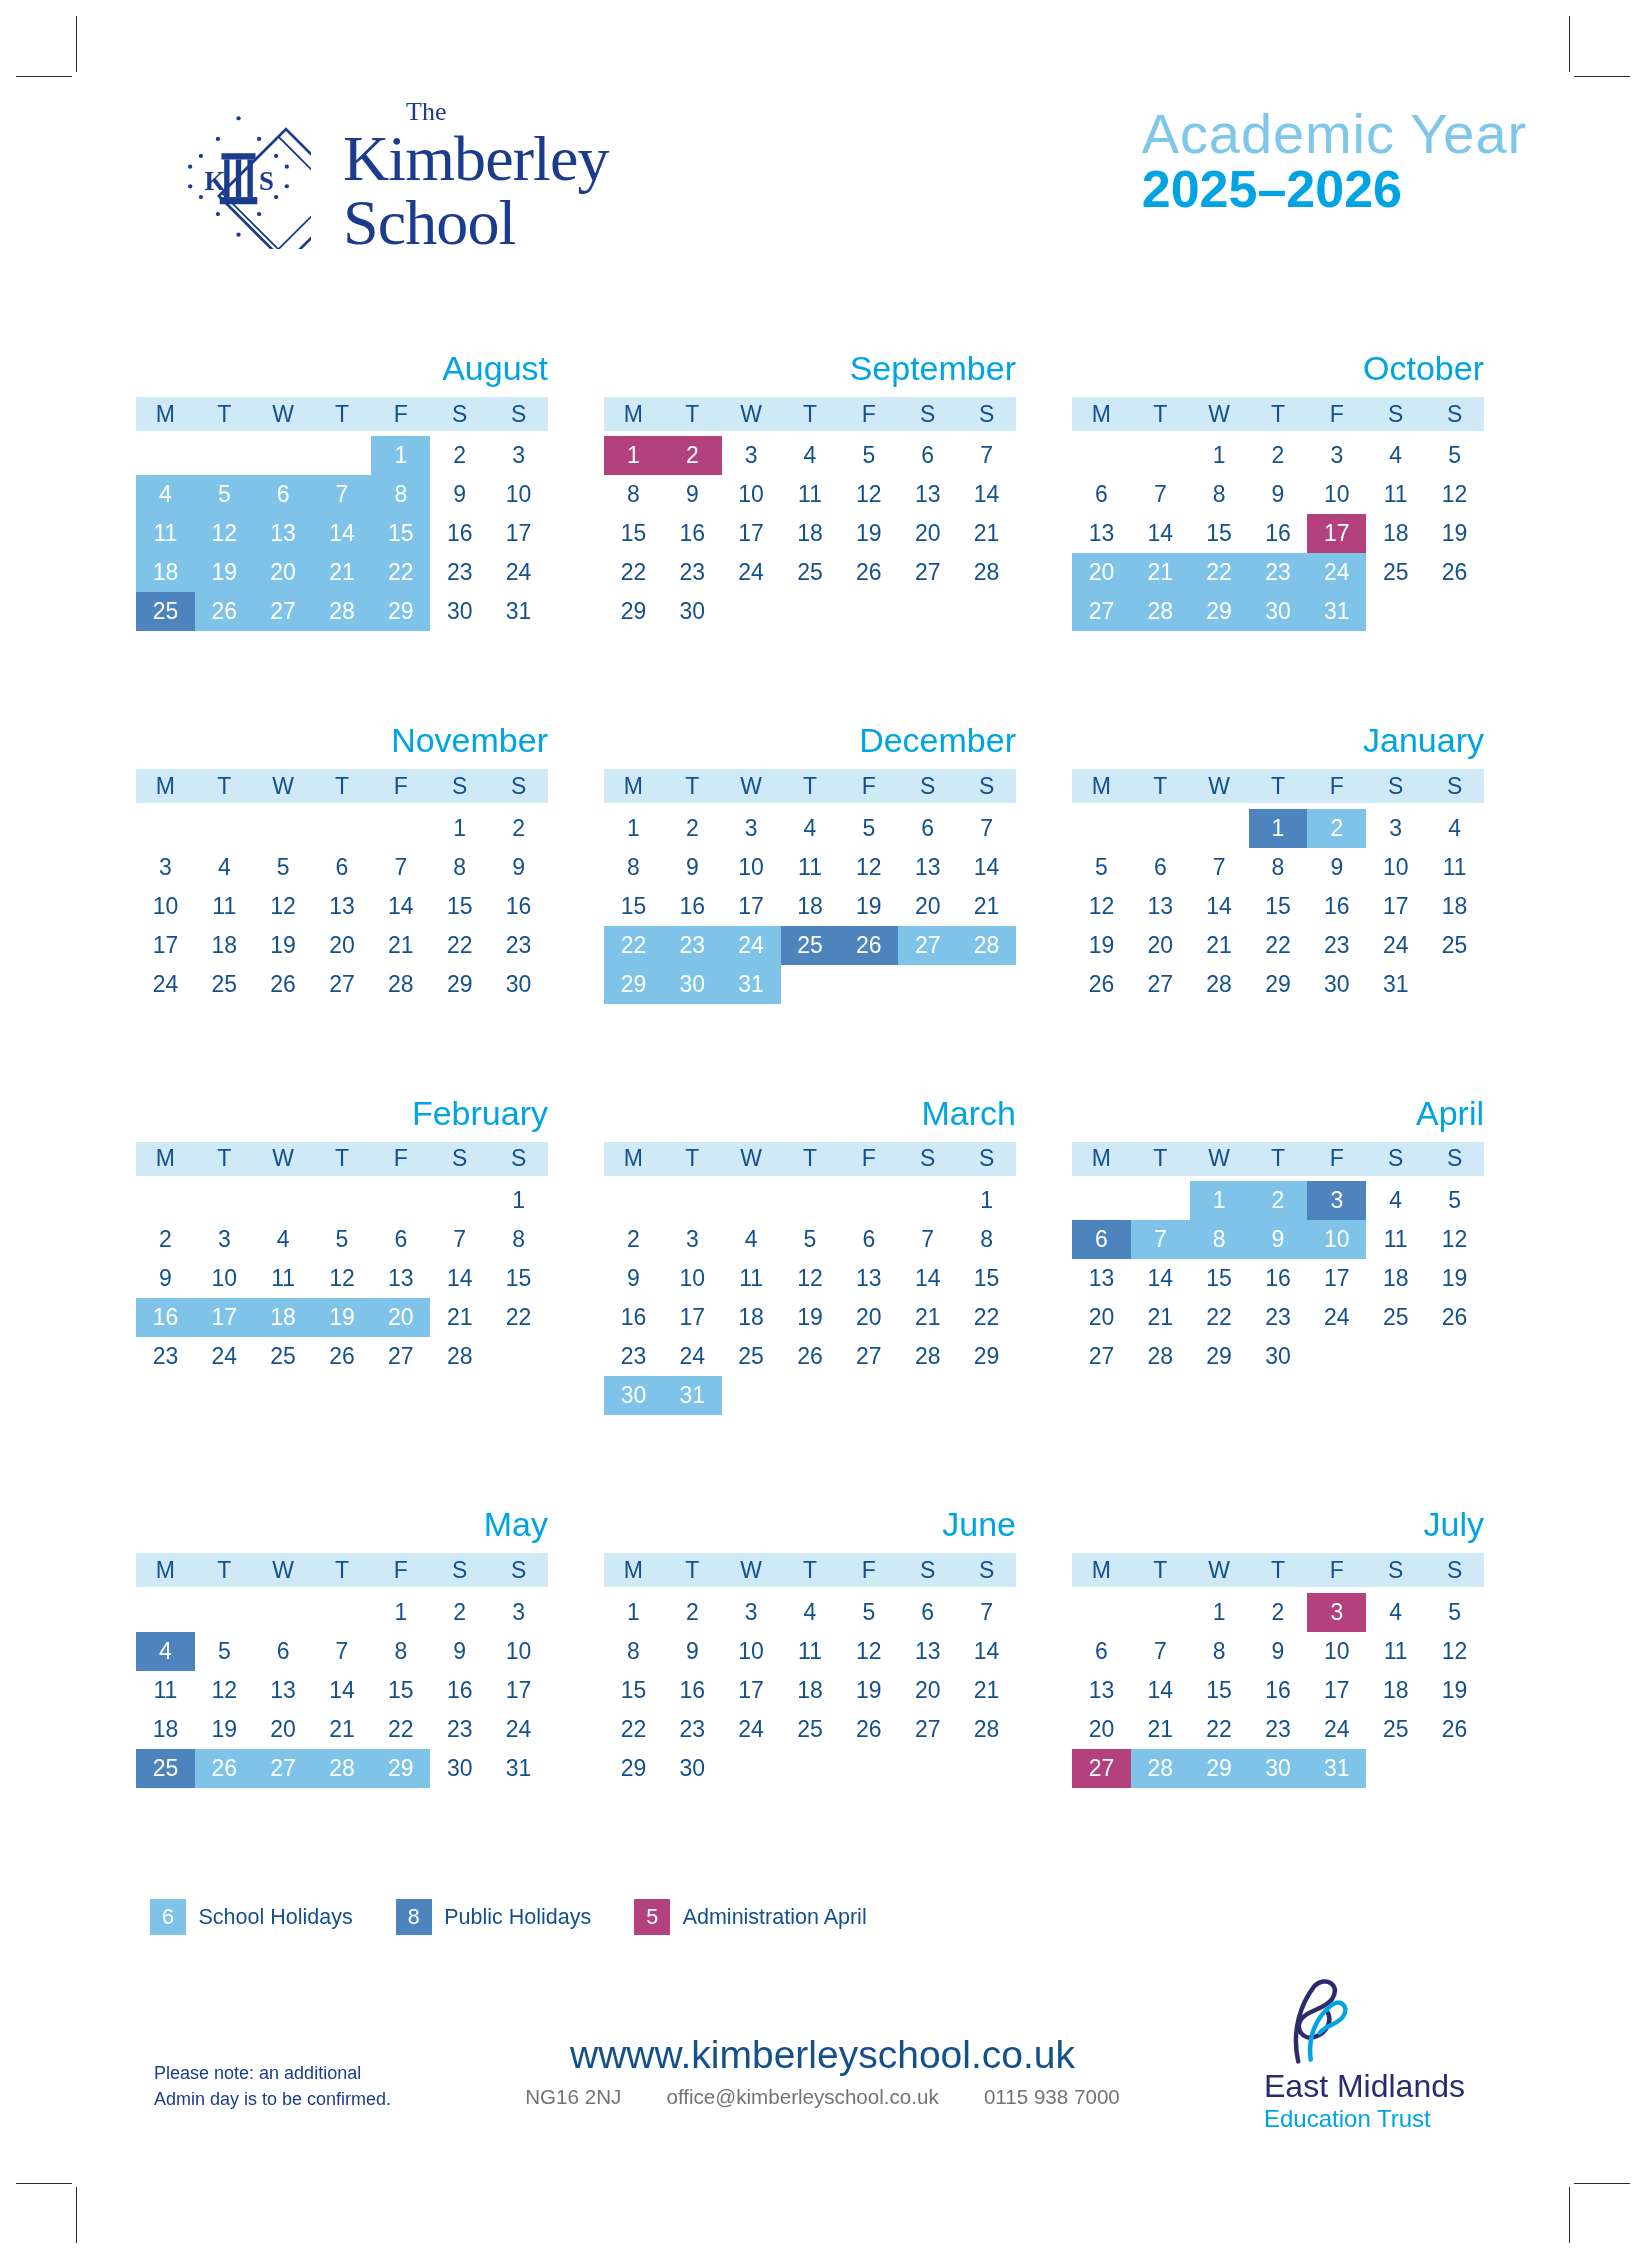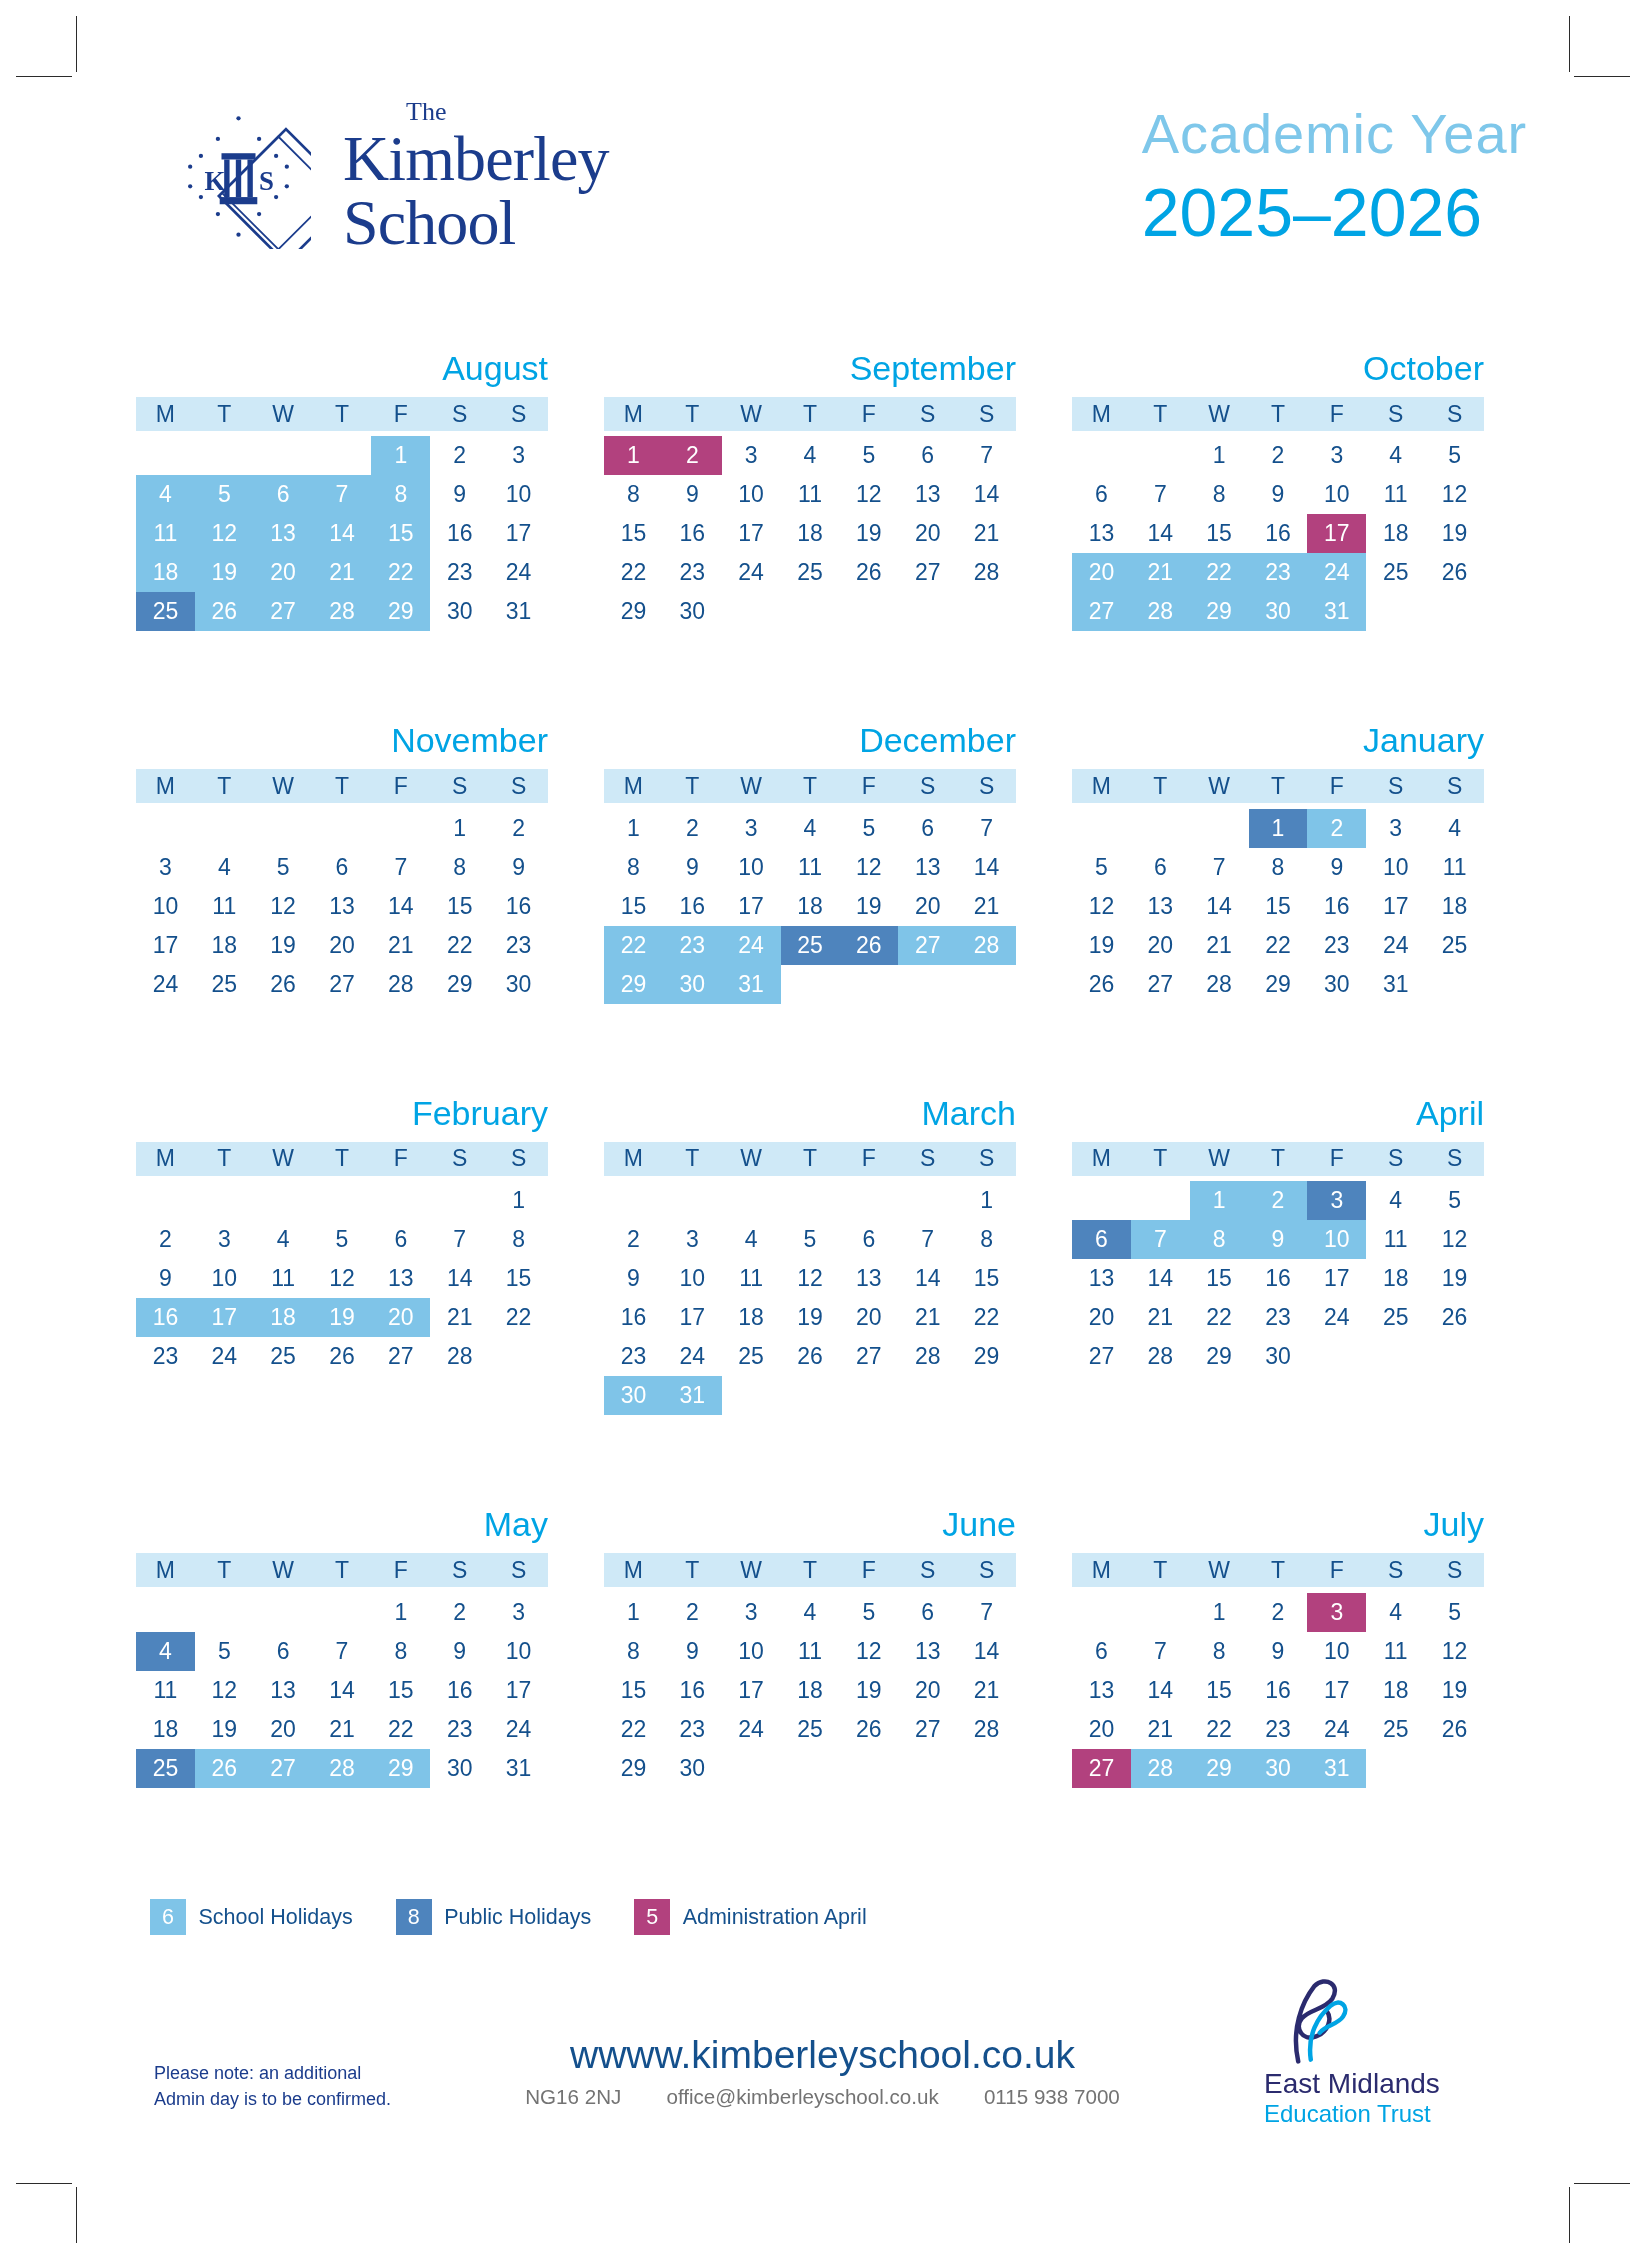--- a/index.html
+++ b/index.html
@@ -73,26 +73,25 @@
     text-align: left;
   }
   .title-block .academic {
     font-size: 56px;
     color: #7ec7ea;
     letter-spacing: 0.9px;
     line-height: 1;
     font-weight: 400;
   }
   .title-block .years {
-    font-size: 68px;
+    font-size: 52px;
     color: #00a4e4;
-    font-weight: normal;
+    font-weight: bold;
     line-height: 1.05;
     letter-spacing: 0px;
-    margin-top: 15px;
   }
 
   
   .months {
     position: absolute;
     left: 136px;
     top: 349px;
     width: 1370px;
     display: grid;
     grid-template-columns: repeat(3, 1fr);
@@ -186,21 +185,21 @@
   }
   .contact span { margin: 0 19.7px; }
   .emet {
     position: absolute;
     right: 121px;
     top: -63px;
     text-align: left;
     width: 269px;
   }
   .emet-text { margin-left: 9px; }
-  .emet .l1 { color: #2b2b6e; font-size: 28px; }
+  .emet .l1 { color: #2b2b6e; font-size: 32px; }
   .emet .l2 { color: #00a4e4; font-size: 24px; }
 </style>
 </head>
 <body>
 
 <div class="crop v" style="left:76px;  top:16px;"></div>
 <div class="crop h" style="left:16px;  top:76px;"></div>
 <div class="crop v" style="left:1569px; top:16px;"></div>
 <div class="crop h" style="left:1574px; top:76px;"></div>
 <div class="crop v" style="left:76px;  top:2187px;"></div>

